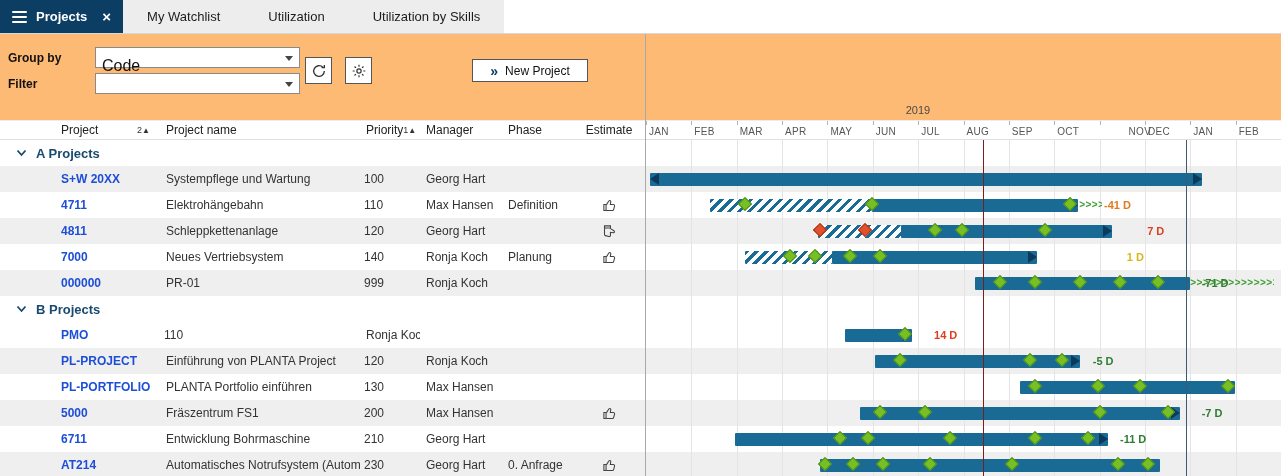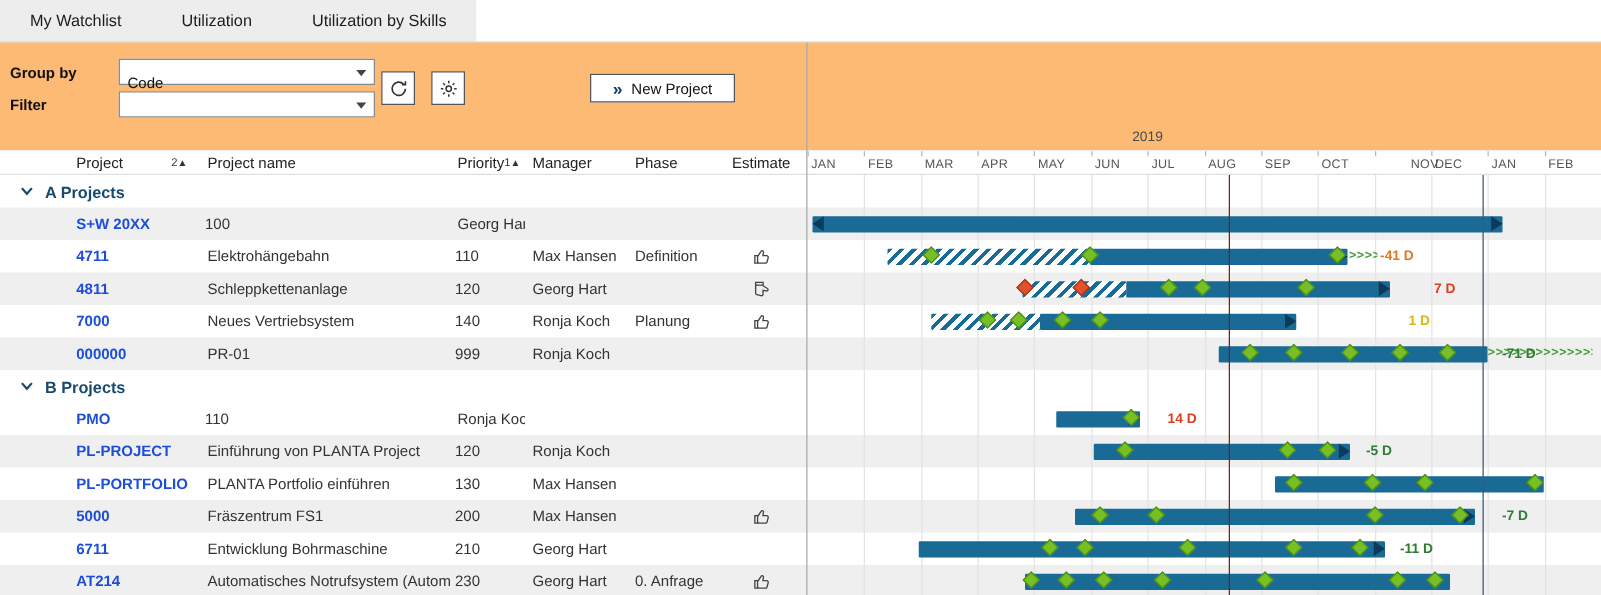--- a/index.html
+++ b/index.html
@@ -15,21 +15,21 @@
   .hamburger i{display:block;width:15px;height:2px;background:#fff;margin:3px 0;border-radius:1px}
   .tab .close{margin-left:6px;font-size:15px;font-weight:bold;cursor:pointer}
   .tabbar-rest{flex:1;background:#fff}
 
   
   .band2{position:relative;height:86px;background:#fdba74}
   .toolbar{position:absolute;left:0;top:0;width:646px;height:100%}
   .tb-label{position:absolute;left:8px;font-weight:bold;font-size:12px;color:#111}
   .lab-group{top:17px}.lab-filter{top:43px}
   .dd{position:absolute;left:95px;width:205px;height:21px;border:1px solid #8a8a8a;background:#fff;
-      display:flex;align-items:center;padding:16px 20px 0 6px;font-size:12px;color:#111;cursor:pointer}
+      display:flex;align-items:center;padding:16px 20px 0 6px;font-size:16px;color:#111;cursor:pointer}
   .dd1{top:13px}.dd2{top:39px}
   .caret{position:absolute;right:6px;top:8px;width:0;height:0;border-left:4px solid transparent;
          border-right:4px solid transparent;border-top:5px solid #444}
   .icon-btn{position:absolute;top:23px;width:27px;height:27px;border:1px solid #555;background:#fff;
             display:flex;align-items:center;justify-content:center;cursor:pointer;padding:0}
   .btn-refresh{left:305px}.btn-settings{left:345px}
   .new-project{position:absolute;left:472px;top:25px;width:116px;height:23px;border:1px solid #555;background:#fff;
                display:flex;align-items:center;justify-content:center;gap:7px;font-size:12px;color:#111;cursor:pointer}
   .np-icon{color:#0c3d63;font-weight:bold;font-size:14px;line-height:1}
   .year{position:absolute;left:646px;top:70px;width:544px;text-align:center;font-size:11px;color:#4a4a4a}
@@ -78,20 +78,29 @@
   .delay{position:absolute;top:50%;margin-top:-7px;height:14px;line-height:14px;font-size:11px;font-weight:bold;
          white-space:nowrap;z-index:5}
   .splitter{position:absolute;left:645px;top:34px;bottom:0;width:1px;background:#a9a9a9;z-index:6}
 </style>
 </head>
 <body>
 
 <div class="app">
 
   <div class="tabbar">
+    <div class="tab active">
+      <span class="hamburger">
+          <i></i>
+          <i></i>
+          <i></i>
+        </span>
+      <span>Projects</span>
+      <span class="close">×</span>
+    </div>
     <div class="tab">
       <span>My Watchlist</span>
     </div>
     <div class="tab">
       <span>Utilization</span>
     </div>
     <div class="tab">
       <span>Utilization by Skills</span>
     </div>
     <div class="tabbar-rest"></div>
@@ -202,20 +211,21 @@
               </svg>
             </span>
             <span>A Projects</span>
           </div>
           <div class="row-gantt"></div>
         </div>
         <div class="row data-row striped">
           <div class="row-left">
             <span class="cell"></span>
             <span class="cell code">S+W 20XX</span>
+            <span class="cell">Systempflege und Wartung</span>
             <span class="cell prio">100</span>
             <span class="cell">Georg Hart</span>
             <span class="cell"></span>
             <span class="cell est"></span>
           </div>
           <div class="row-gantt">
             <div class="bar" style="left: 4.08214px; width: 551.996px;">
               <span class="cap cap-l"></span>
               <span class="cap cap-r"></span>
             </div>

